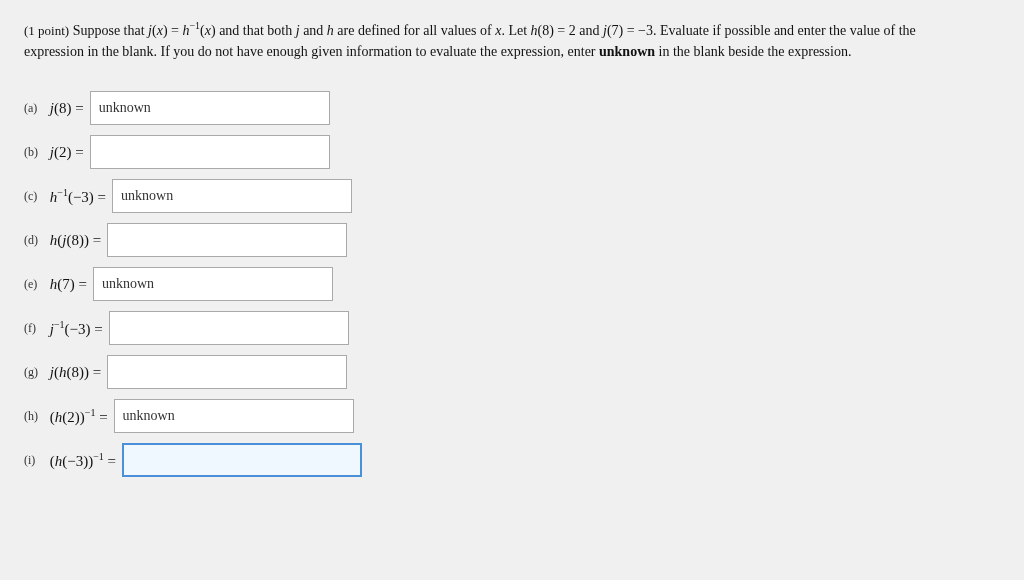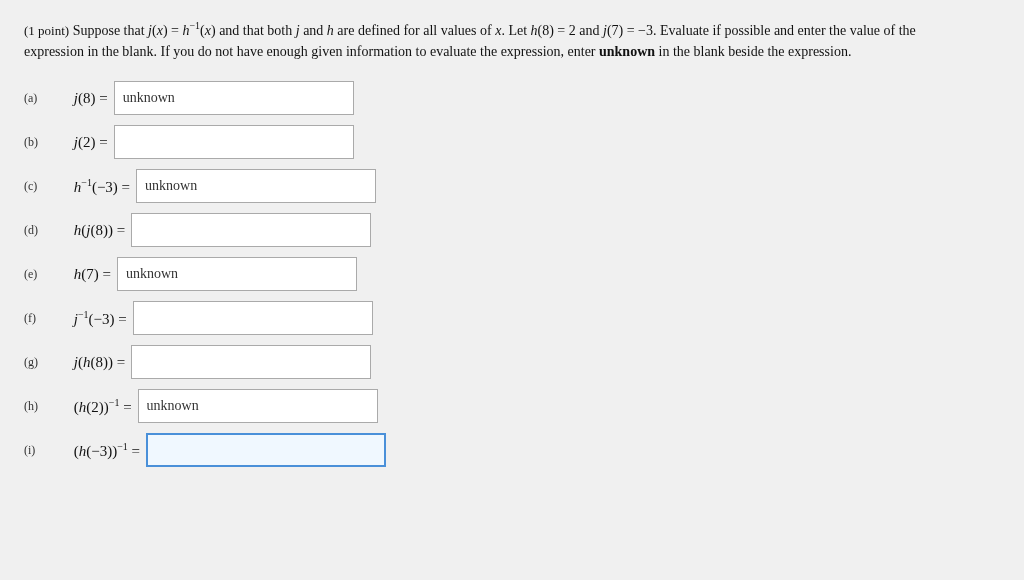--- a/index.html
+++ b/index.html
@@ -7,21 +7,21 @@
       background: #f0f0f0;
       font-family: Georgia, 'Times New Roman', serif;
       font-size: 15px;
       color: #111;
       padding: 18px 24px;
       min-height: 580px;
     }
     .problem-text {
       font-size: 14px;
       line-height: 1.55;
-      margin-bottom: 18px;
+      margin-bottom: 28px;
       max-width: 920px;
     }
     .problem-text .point-label {
       font-size: 13px;
     }
     .problem-text em {
       font-style: italic;
     }
     .problem-text strong {
       font-weight: bold;
@@ -35,21 +35,20 @@
     .part-label {
       font-size: 12px;
       color: #333;
       min-width: 22px;
       align-self: center;
     }
     .part-expr {
       font-size: 15px;
       margin-right: 6px;
       white-space: nowrap;
-      margin-left: 24px;
     }
     .part-input {
       border: 1px solid #aaa;
       background: #fff;
       padding: 4px 8px;
       font-size: 14px;
       font-family: Georgia, serif;
       color: #333;
       width: 240px;
       height: 34px;

